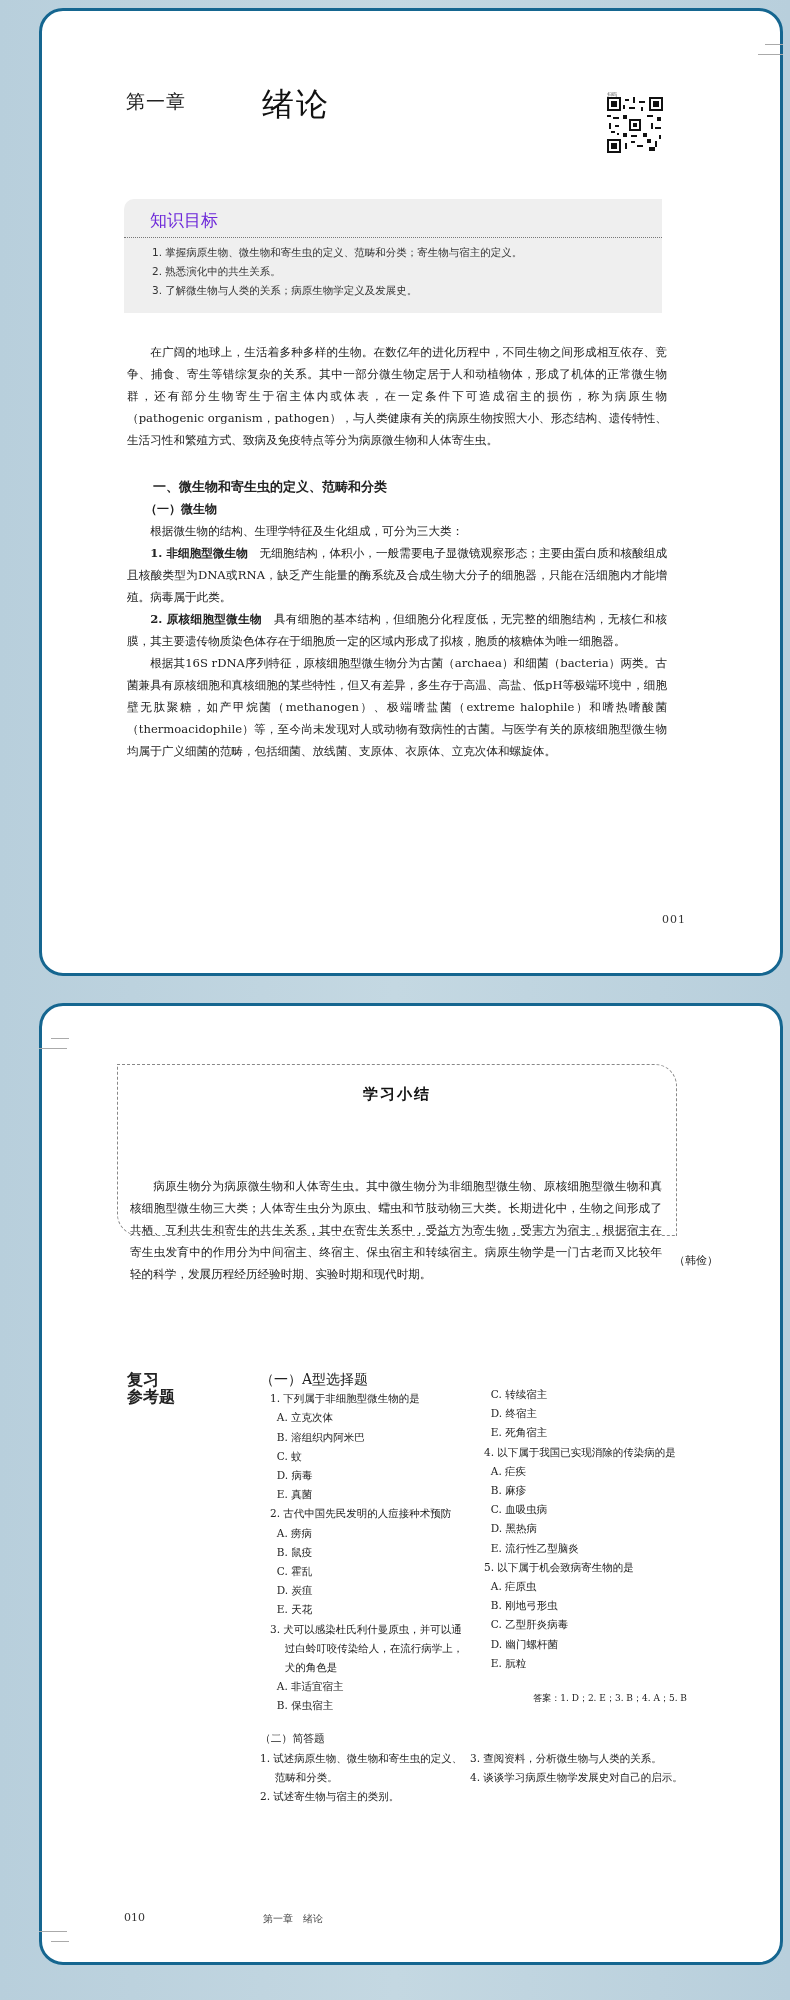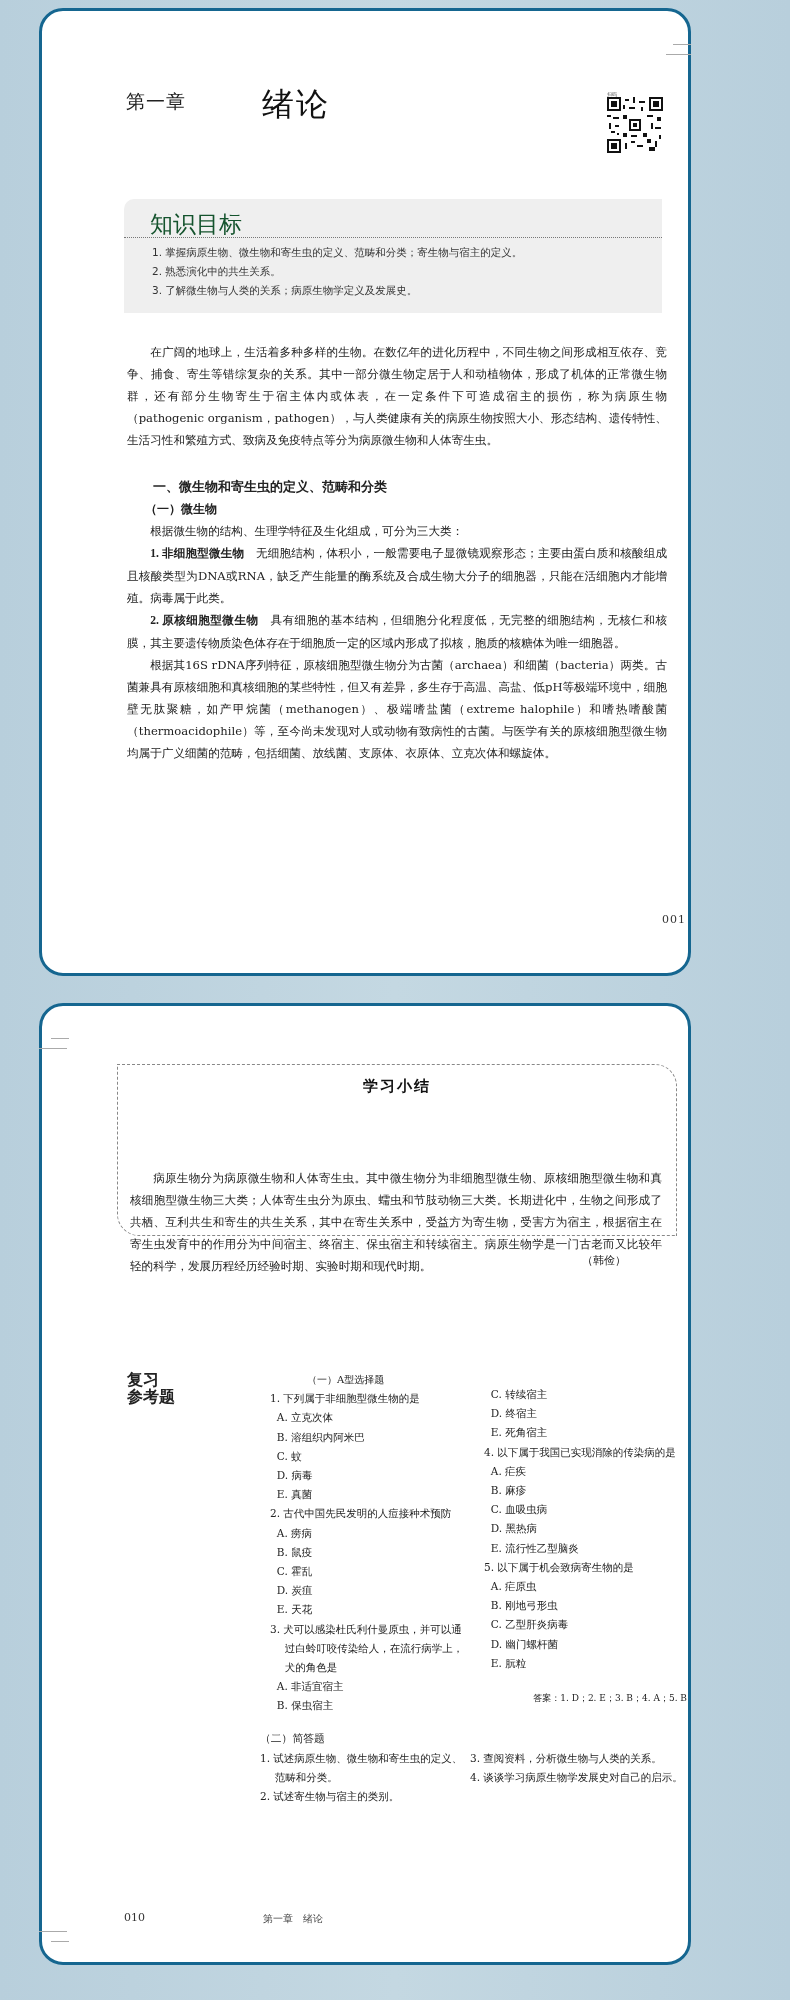--- a/index.html
+++ b/index.html
@@ -7,68 +7,68 @@
   body {
     background: linear-gradient(90deg, #b8cfdc 0%, #c4d8e2 50%, #b8cfdc 100%);
     font-family: "DejaVu Serif", "Liberation Serif", serif;
     color: #222;
     position: relative;
     overflow: hidden;
   }
   .page {
     position: absolute;
     left: 39px;
-    width: 652px;
+    width: 744px;
     background: #fff;
     border: 3px solid #156690;
     border-radius: 24px;
   }
   .page1 { top: 8px; height: 968px; }
   .page2 { top: 1003px; height: 962px; }
 
   .edge-mark { position: absolute; height: 1px; background: #aaa; }
 
   
   .chap-no { position: absolute; left: 84px; top: 78px; font-size: 19px; color: #222; letter-spacing: 1px; }
   .chap-title { position: absolute; left: 220px; top: 72px; font-size: 32px; font-weight: normal; color: #111; letter-spacing: 2px; }
   .qr { position: absolute; left: 565px; top: 80px; width: 56px; height: 64px; }
   .qr .qr-label { font-family: "DejaVu Sans", sans-serif; font-size: 5px; color: #555; height: 6px; line-height: 6px; }
 
   
   .goals {
     position: absolute; left: 82px; top: 188px; width: 538px; height: 114px;
     background: #efefef; border-radius: 10px 0 0 0;
   }
-  .goals-title { font-family: Liberation Serif, serif; font-size: 23px; color: #14532d; padding: 10px 0 0 26px; height: 38px; }
+  .goals-title { font-family: Liberation Serif, serif; font-size: 17px; color: #6d28d9; padding: 10px 0 0 26px; height: 38px; }
   .goals-divider { border-top: 1px dotted #777; margin: 0; }
   .goals ol { list-style: none; padding: 5px 0 0 28px; }
   .goals li { font-family: "DejaVu Sans", sans-serif; font-size: 10.5px; line-height: 19px; color: #333; }
 
   .body-text { position: absolute; left: 85px; width: 540px; font-size: 11.6px; line-height: 22px; color: #222; text-align: justify; }
   .body-text p { text-indent: 2em; }
   .h1 { font-size: 13px; font-weight: bold; line-height: 22px; padding-left: 2em; }
   .h2 { font-size: 12px; font-weight: bold; line-height: 22px; padding-left: 1.5em; }
-  .bold-lead { font-weight: bold; font-family: Liberation Serif, serif; }
+  .bold-lead { font-weight: bold; }
 
   .page-num { position: absolute; font-size: 11px; color: #333; letter-spacing: 1px; }
 
   
   .summary {
     position: absolute; left: 75px; top: 58px; width: 560px; height: 172px;
     border: 1px dashed #888; border-radius: 0 22px 0 22px;
   }
-  .summary-title { text-align: center; font-size: 15px; font-weight: bold; margin-top: 12px; height: 42px; color: #111; letter-spacing: 2px; }
+  .summary-title { text-align: center; font-size: 15px; font-weight: bold; margin-top: 20px; height: 42px; color: #111; letter-spacing: 2px; }
   .summary-body { padding: 0 14px 0 12px; font-size: 11.6px; line-height: 22px; text-align: justify; text-indent: 2em; color: #222; margin-top: 48px; }
   .author { position: absolute; right: 62px; top: 247px; font-size: 11px; color: #222; }
 
   .review-heading { position: absolute; left: 85px; top: 365px; font-size: 16px; font-weight: bold; line-height: 17px; color: #222; font-family: "DejaVu Sans", sans-serif; }
   .review-col { position: absolute; font-size: 10.5px; line-height: 19.2px; color: #222; }
   .col-left { left: 218px; top: 364px; width: 205px; }
   .col-right { left: 432px; top: 379px; width: 225px; }
-  .q-sec { font-size: 10px; margin-left: 47px; }
+  .q-sec { font-size: 14px; }
   .q-stem { padding-left: 1.4em; text-indent: -1.4em; margin-left: 10px; }
   .q-opt { padding-left: 1.6em; }
   .answers { text-align: right; font-size: 9px; padding-right: 12px; margin-top: 16px; }
 
   .short-sec { position: absolute; left: 218px; top: 723px; font-size: 10.8px; line-height: 19px; }
   .short-grid { position: absolute; left: 218px; top: 743px; width: 440px; font-size: 10.5px; line-height: 19px; display: grid; grid-template-columns: 210px 225px; }
   .short-item { padding-left: 1.4em; text-indent: -1.4em; }
 
   .footer-num { position: absolute; left: 82px; top: 905px; font-size: 11px; color: #333; }
   .footer-title { position: absolute; left: 221px; top: 906px; font-size: 10px; color: #444; }

